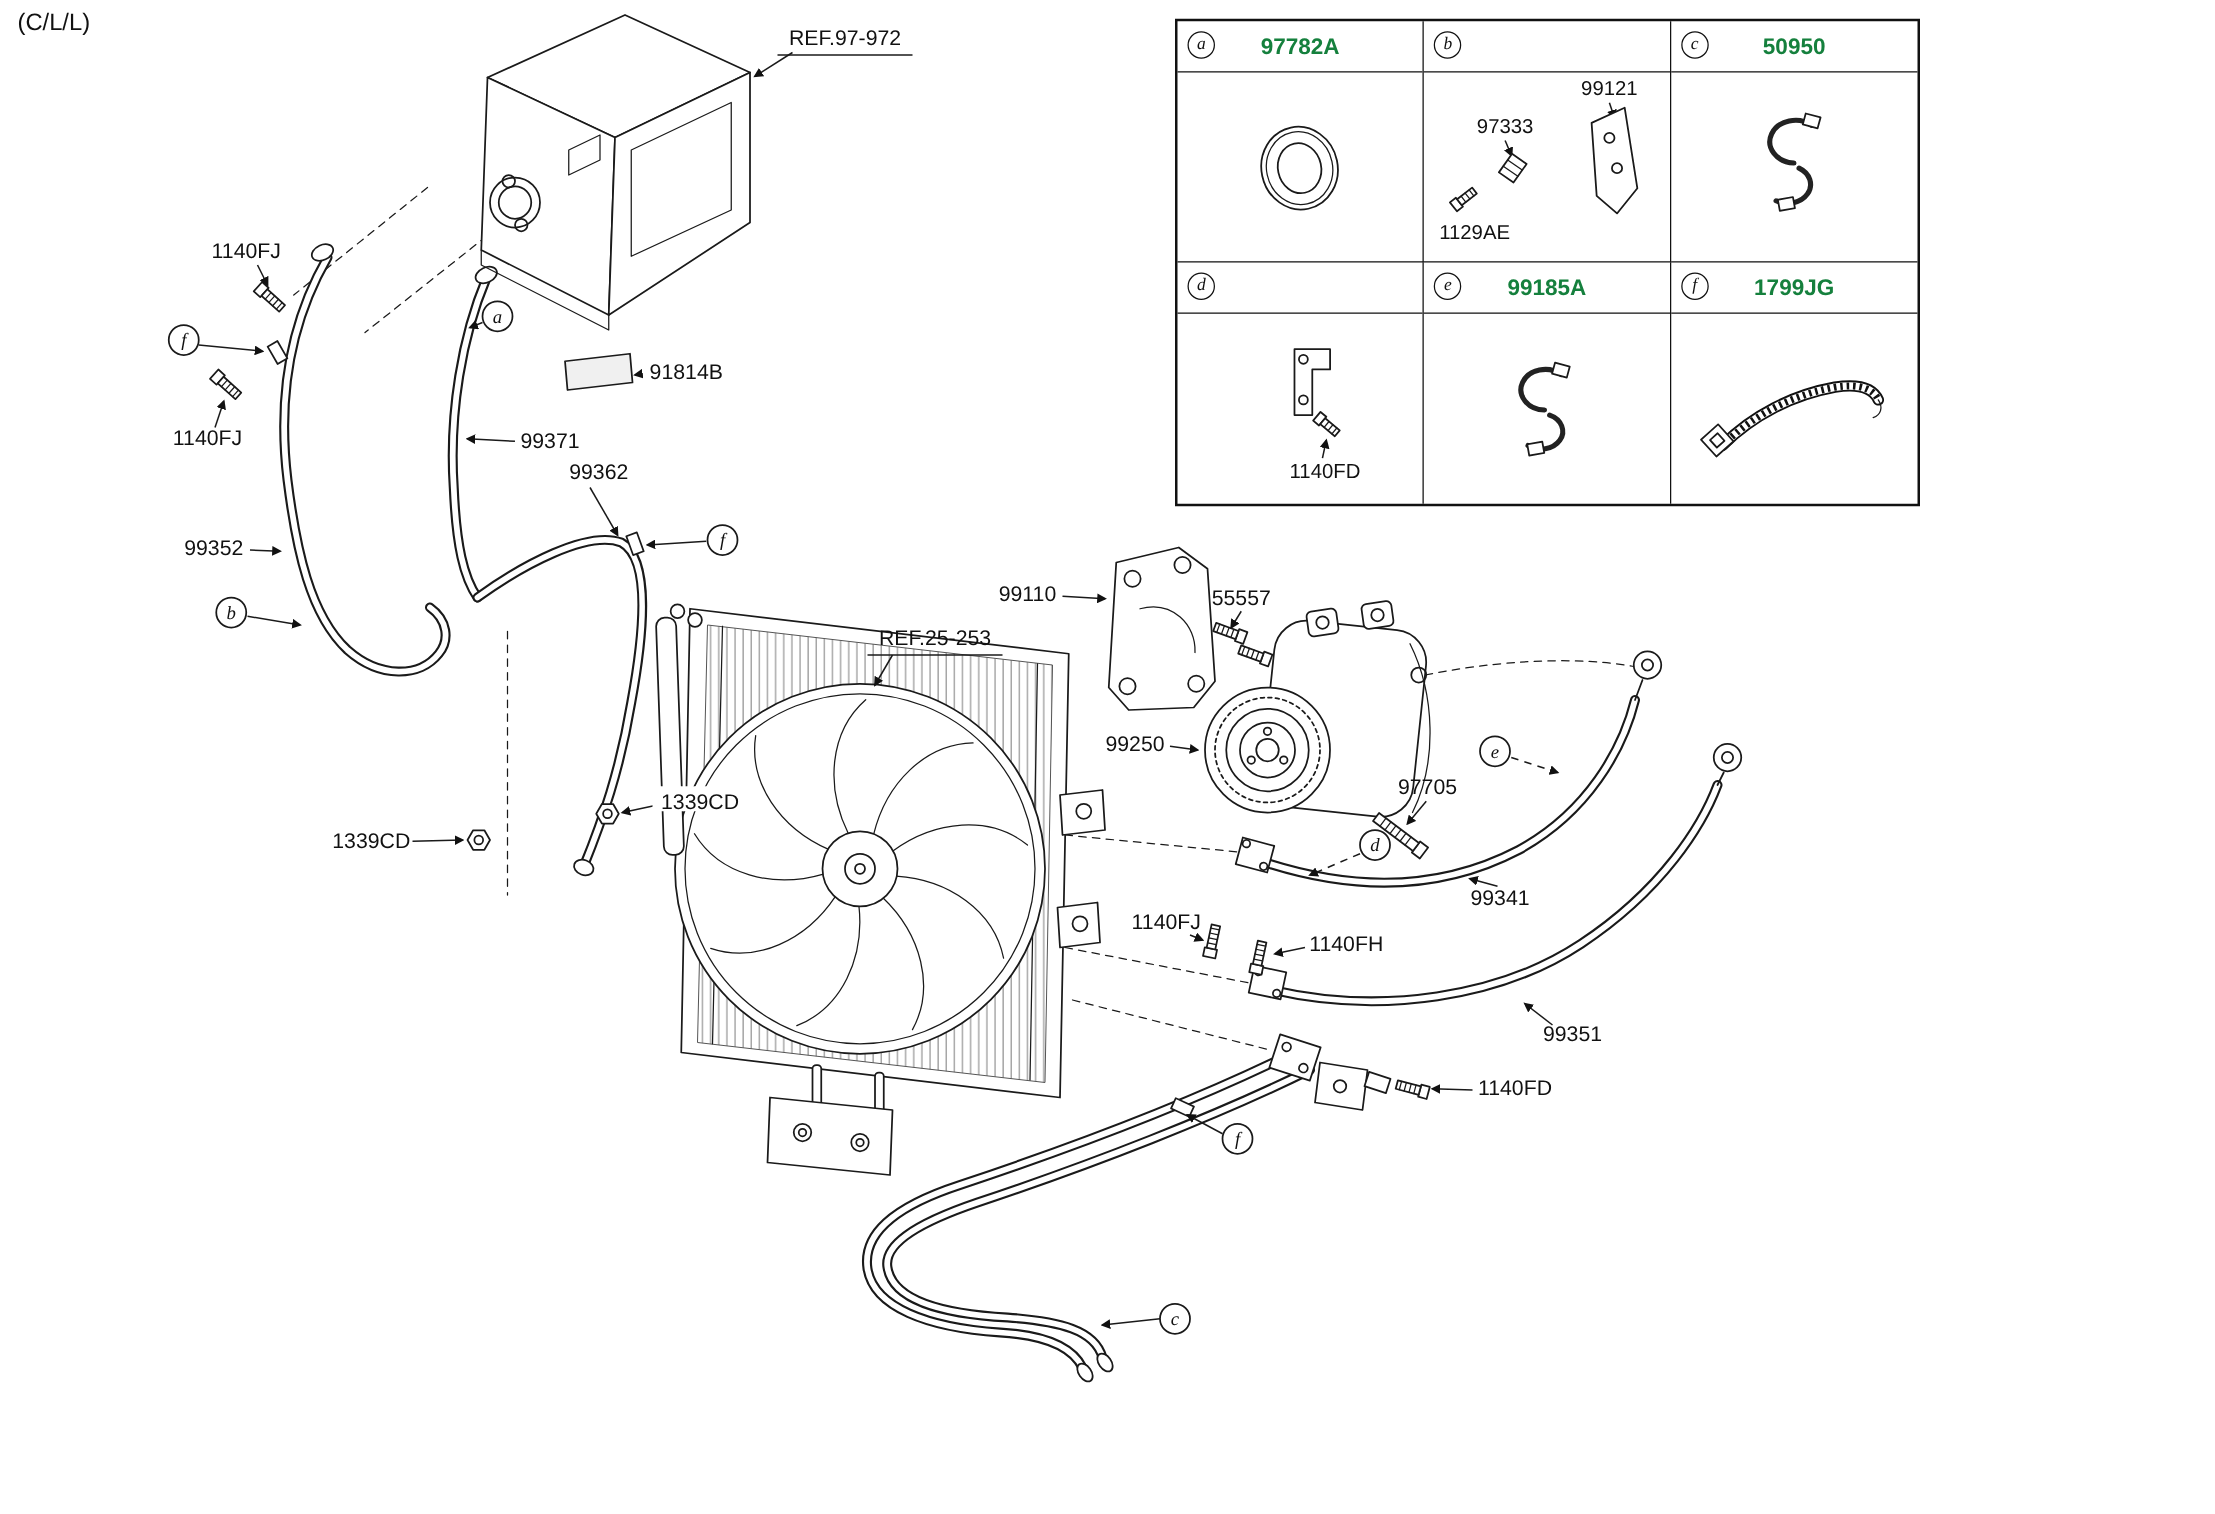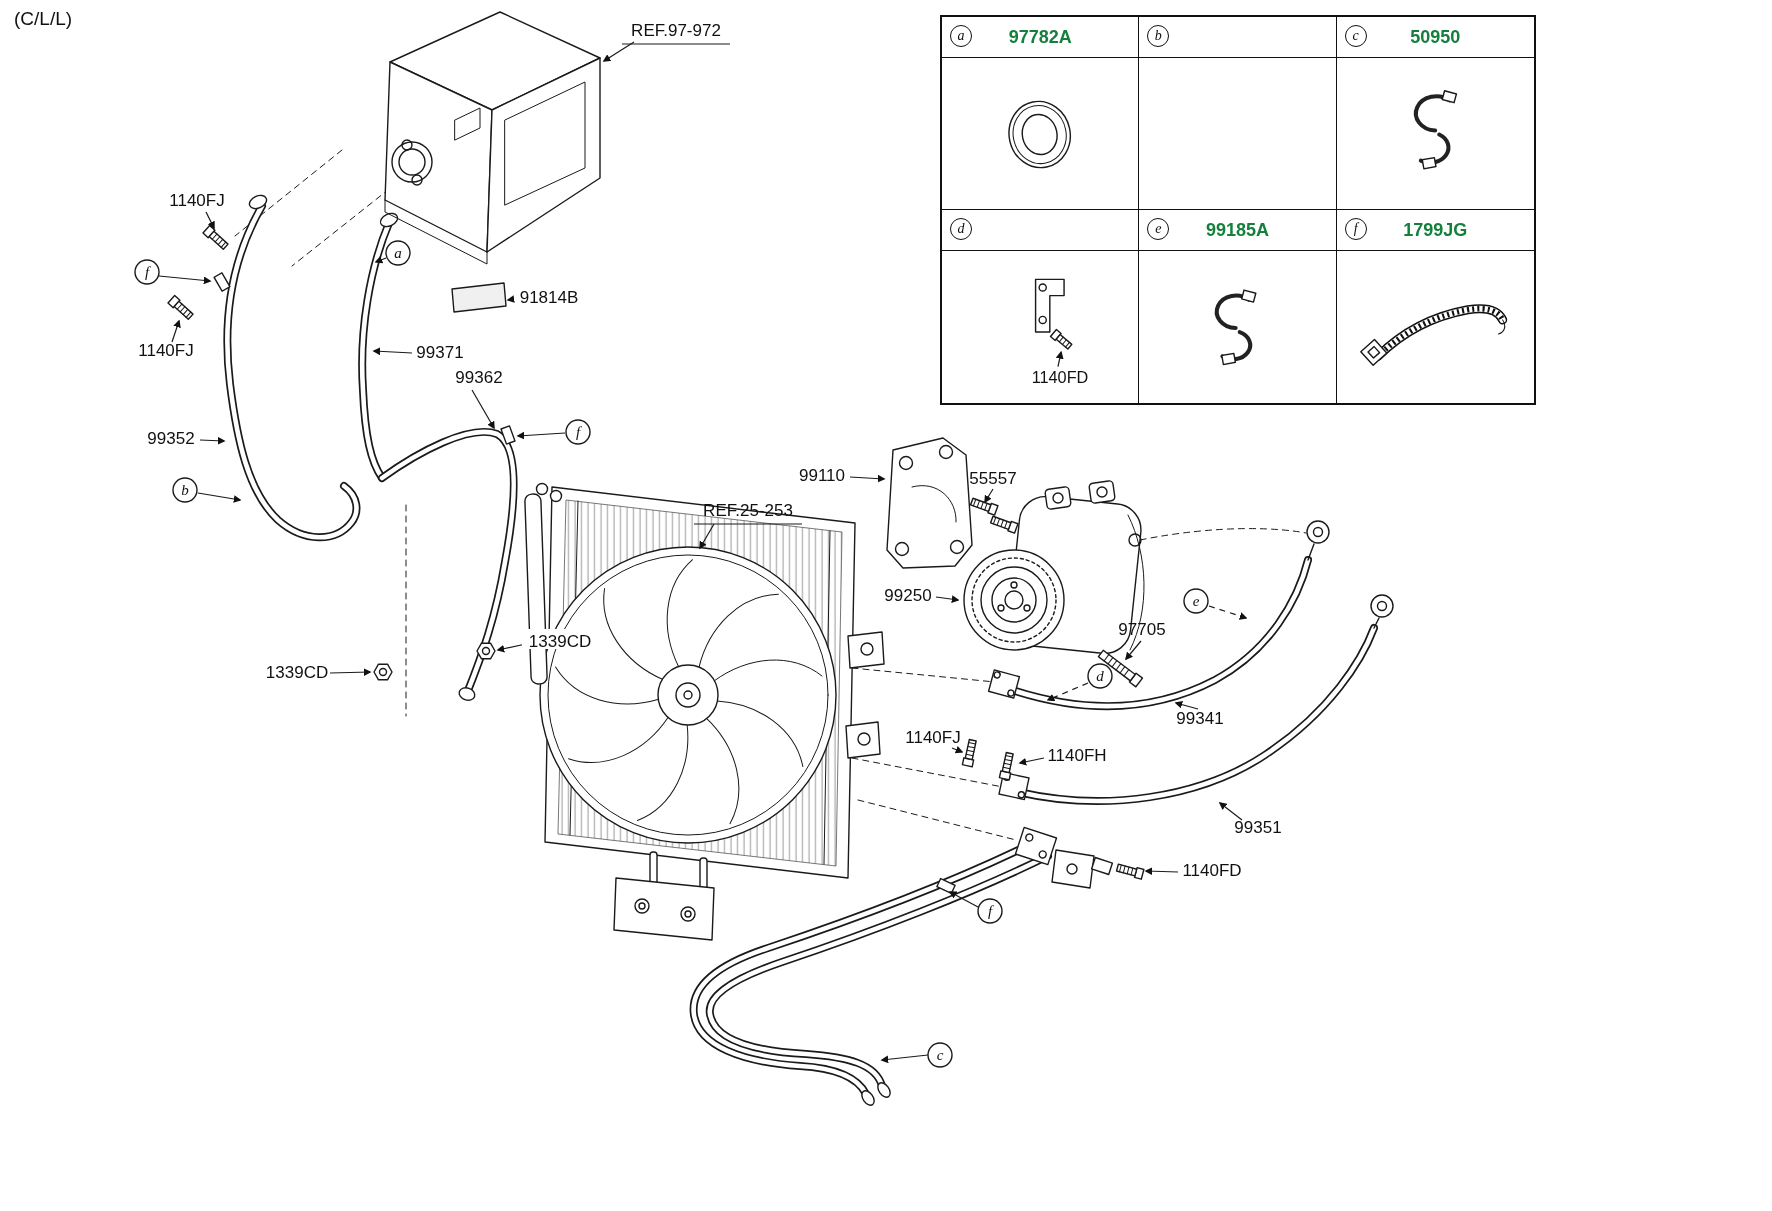--- a/index.html
+++ b/index.html
@@ -359,20 +359,41 @@
       </div>
     </div>
 
     <div class="cell">
       <div class="cellhead">
         <span class="co">
             <span>b</span>
           </span>
         <span class="pn"></span>
       </div>
+      <div class="cellbody">
+        <svg viewBox="0 0 193 150" preserveAspectRatio="none">
+          <text class="ts" x="146" y="18">99121</text>
+          <path class="ld" marker-end="url(#arr)" d="M146,24 L150,36"></path>
+          <polygon points="132,40 158,28 168,92 152,112 136,98" class="ln fw"></polygon>
+          <circle cx="146" cy="52" r="4" class="ln"></circle>
+          <circle cx="152" cy="76" r="4" class="ln"></circle>
+          <text class="ts" x="64" y="48">97333</text>
+          <path class="ld" marker-end="url(#arr)" d="M64,54 L69,66"></path>
+          <g transform="translate(70,76) rotate(35)" class="ln">
+            <rect x="-7" y="-9" width="14" height="18" class="fw"></rect>
+            <path d="M-7,-3 H7 M-7,3 H7" class="thin"></path>
+          </g>
+          <g transform="translate(32,100) rotate(-38)" class="ln">
+            <rect x="-11" y="-4.5" width="6" height="9" class="fw"></rect>
+            <rect x="-5" y="-3" width="15" height="6" class="fw"></rect>
+            <path d="M-1,-3 V3 M3,-3 V3 M7,-3 V3" class="thin"></path>
+          </g>
+          <text class="ts" x="40" y="132">1129AE</text>
+        </svg>
+      </div>
     </div>
 
     <div class="cell">
       <div class="cellhead">
         <span class="co">
             <span>c</span>
           </span>
         <span class="pn">50950</span>
       </div>
       <div class="cellbody">

